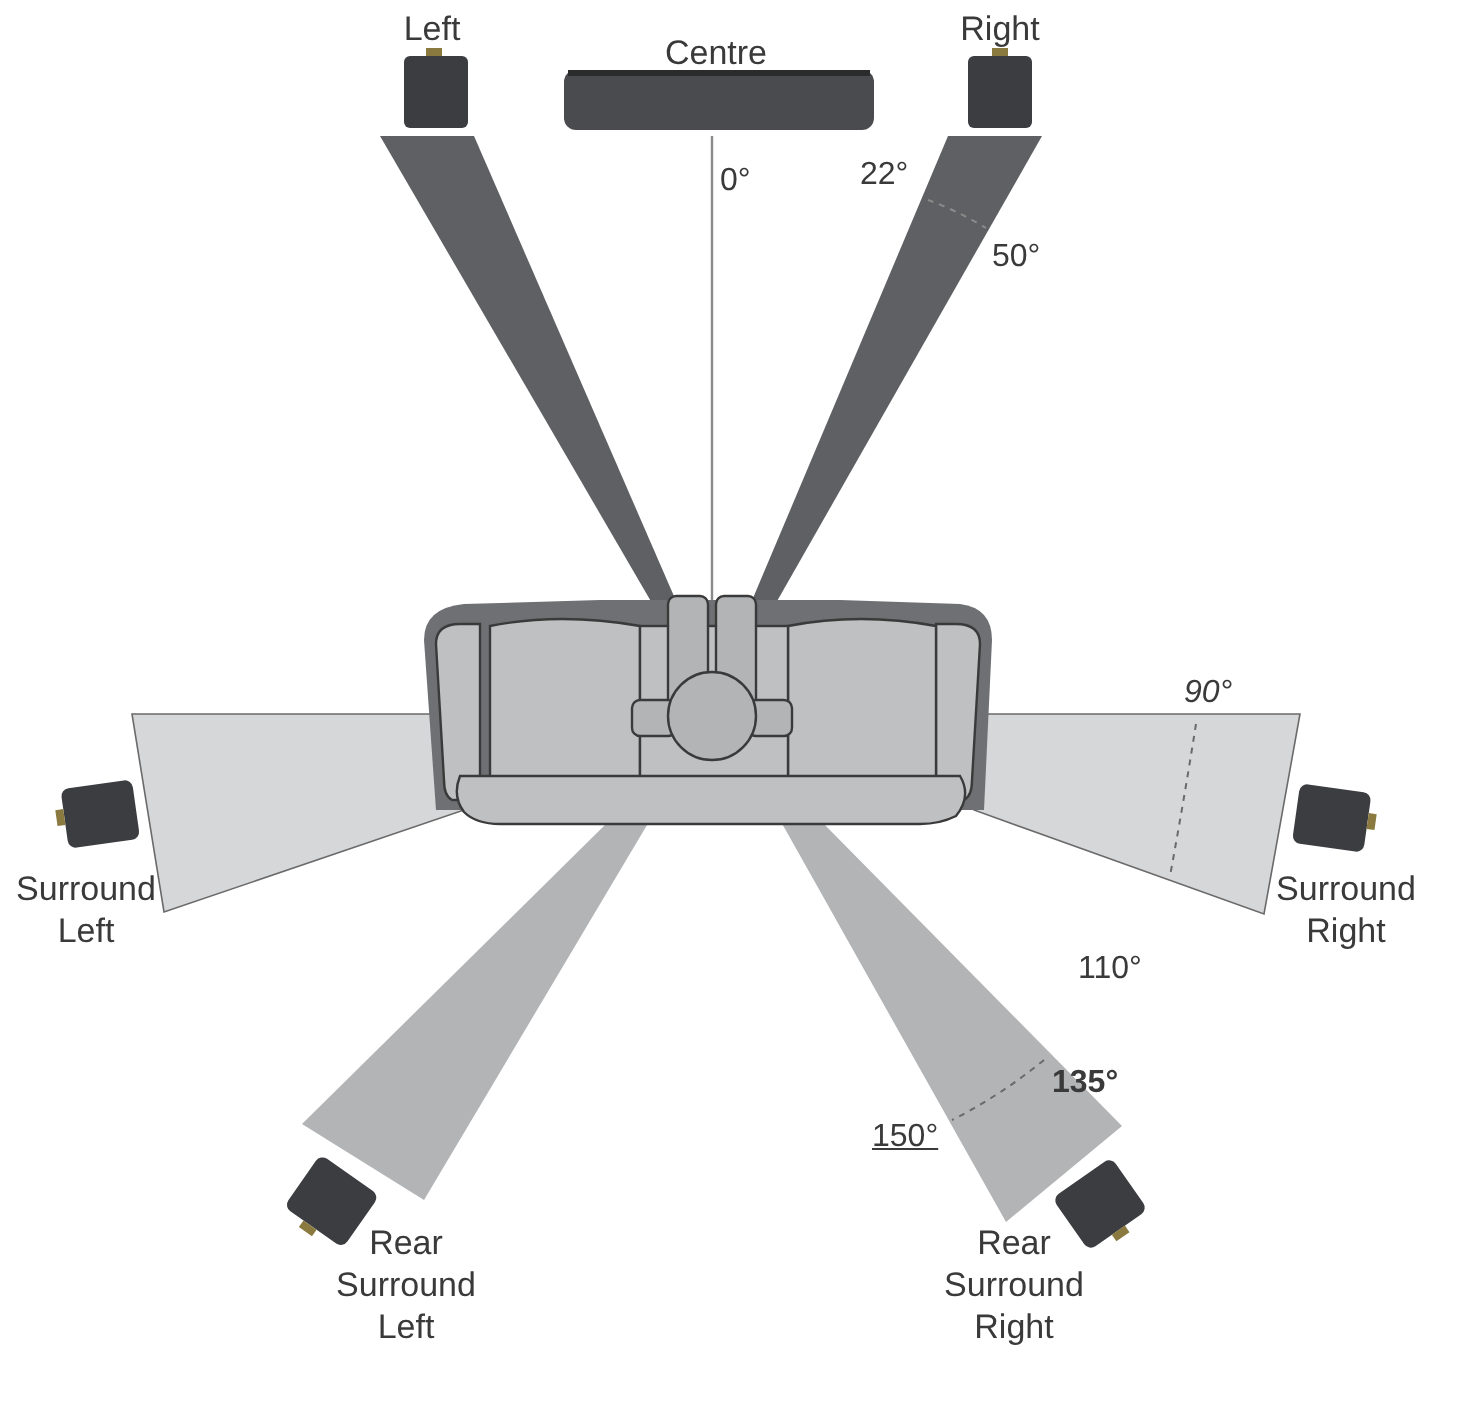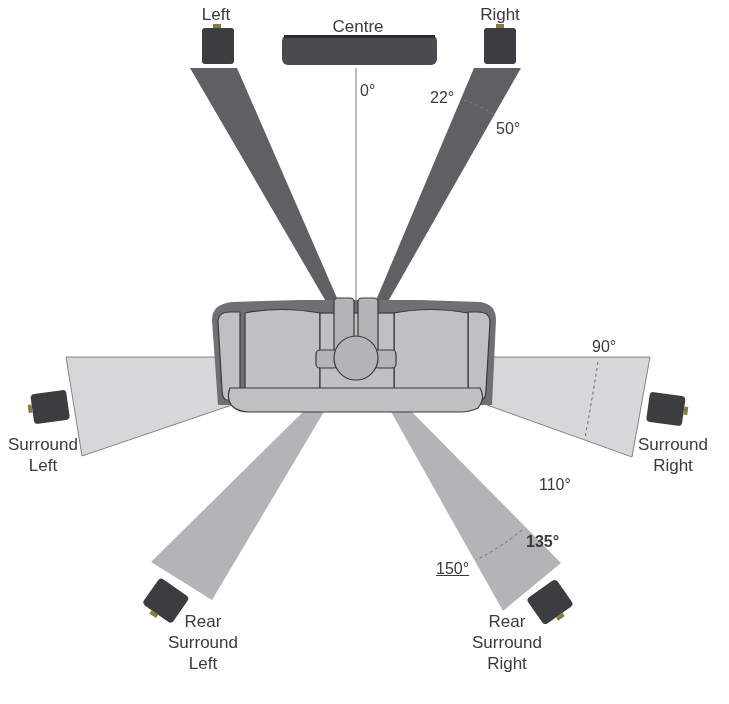--- a/index.html
+++ b/index.html
@@ -82,18 +82,18 @@
 <div class="lbl" style="left:630px; top:434px; width:86px;">Surround
 Right</div>
 <div class="lbl" style="left:160px; top:611px; width:86px;">Rear
 Surround
 Left</div>
 <div class="lbl" style="left:464px; top:611px; width:86px;">Rear
 Surround
 Right</div>
 
 <div class="ang" style="left:360px; top:82px;">0°</div>
-<div class="ang" style="left:430px; top:89px;">22°</div>
+<div class="ang" style="left:430px; top:79px;">22°</div>
 <div class="ang" style="left:496px; top:120px;">50°</div>
-<div class="ang" style="left:592px; top:338px;">90°</div>
+<div class="ang" style="left:592px; top:338px;font-style:italic;">90°</div>
 <div class="ang" style="left:539px; top:437px;margin-top:39px;">110°</div>
 <div class="ang" style="left:526px; top:533px;font-weight:bold;">135°</div>
 <div class="ang" style="left:436px; top:560px;text-decoration:underline;">150°</div>
 
 </body></html>

